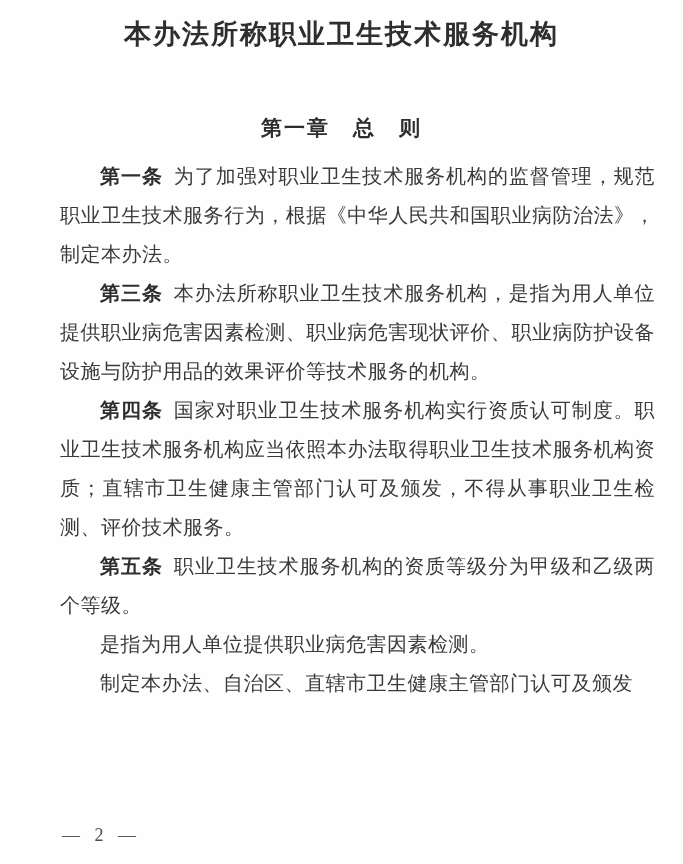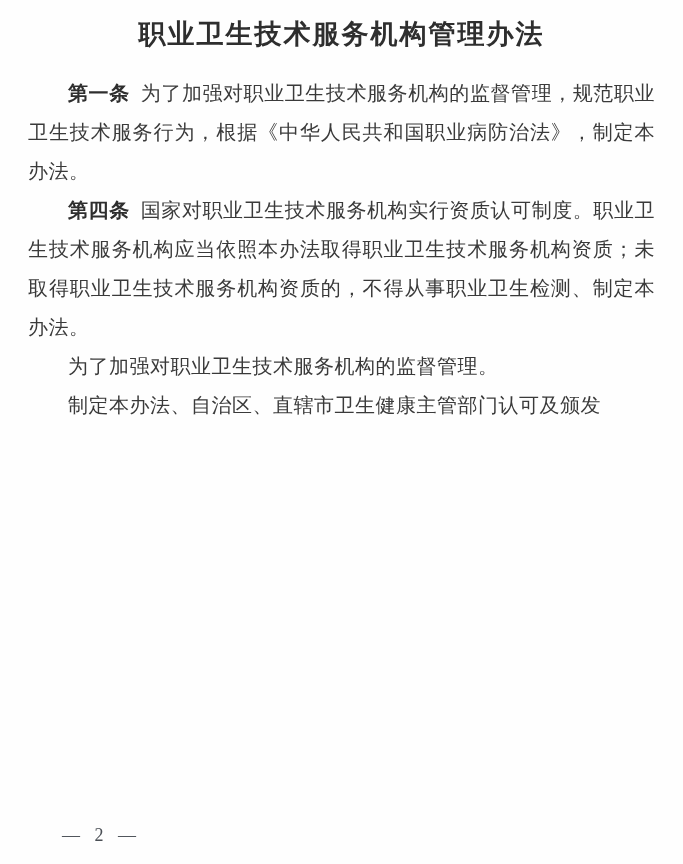--- a/index.html
+++ b/index.html
@@ -31,22 +31,22 @@
     margin: 0;
     margin-top: 67px;
     text-align: center;
     font-size: 21px;
     line-height: 24px;
     font-weight: bold;
     letter-spacing: 2px;
     color: #2e2e2e;
   }
   .body-text {
-    margin-top: 25px;
-    padding-left: 28px;
+    margin-top: 17px;
+    padding-left: 60px;
     padding-right: 28px;
   }
   .body-text p {
     margin: 0;
     font-size: 20px;
     line-height: 39px;
     text-align: justify;
     text-justify: inter-character;
     text-indent: 2em;
     letter-spacing: 0.5px;
@@ -67,33 +67,36 @@
     font-size: 18px;
     letter-spacing: 5px;
     color: #4a4f55;
   }
 </style>
 </head>
 <body>
 
 <div class="page">
 
-  <h1 class="doc-title">职业卫生技术服务机构管理办法</h1>
+  <h1 class="doc-title">本办法所称职业卫生技术服务机构</h1>
 
+  <h2 class="chapter-heading">第一章　总　则</h2>
 
   <div class="body-text">
 
     <p><span class="article-lead">第一条</span><span>为了加强对职业卫生技术服务机构的监督管理，规范职业卫生技术服务行为，根据《中华人民共和国职业病防治法》，制定本办法。</span></p>
 
 
+    <p><span class="article-lead">第三条</span><span>本办法所称职业卫生技术服务机构，是指为用人单位提供职业病危害因素检测、职业病危害现状评价、职业病防护设备设施与防护用品的效果评价等技术服务的机构。</span></p>
 
-    <p><span class="article-lead">第四条</span><span>国家对职业卫生技术服务机构实行资质认可制度。职业卫生技术服务机构应当依照本办法取得职业卫生技术服务机构资质；未取得职业卫生技术服务机构资质的，不得从事职业卫生检测、制定本办法。</span></p>
+    <p><span class="article-lead">第四条</span><span>国家对职业卫生技术服务机构实行资质认可制度。职业卫生技术服务机构应当依照本办法取得职业卫生技术服务机构资质；直辖市卫生健康主管部门认可及颁发，不得从事职业卫生检测、评价技术服务。</span></p>
 
+    <p><span class="article-lead">第五条</span><span>职业卫生技术服务机构的资质等级分为甲级和乙级两个等级。</span></p>
 
-    <p><span class="article-lead"></span><span>为了加强对职业卫生技术服务机构的监督管理。</span></p>
+    <p><span class="article-lead"></span><span>是指为用人单位提供职业病危害因素检测。</span></p>
 
     <p><span class="article-lead"></span><span>制定本办法、自治区、直辖市卫生健康主管部门认可及颁发</span></p>
 
   </div>
 
   <div class="page-footer">— 2 —</div>
 
 </div>
 
 </body></html>

